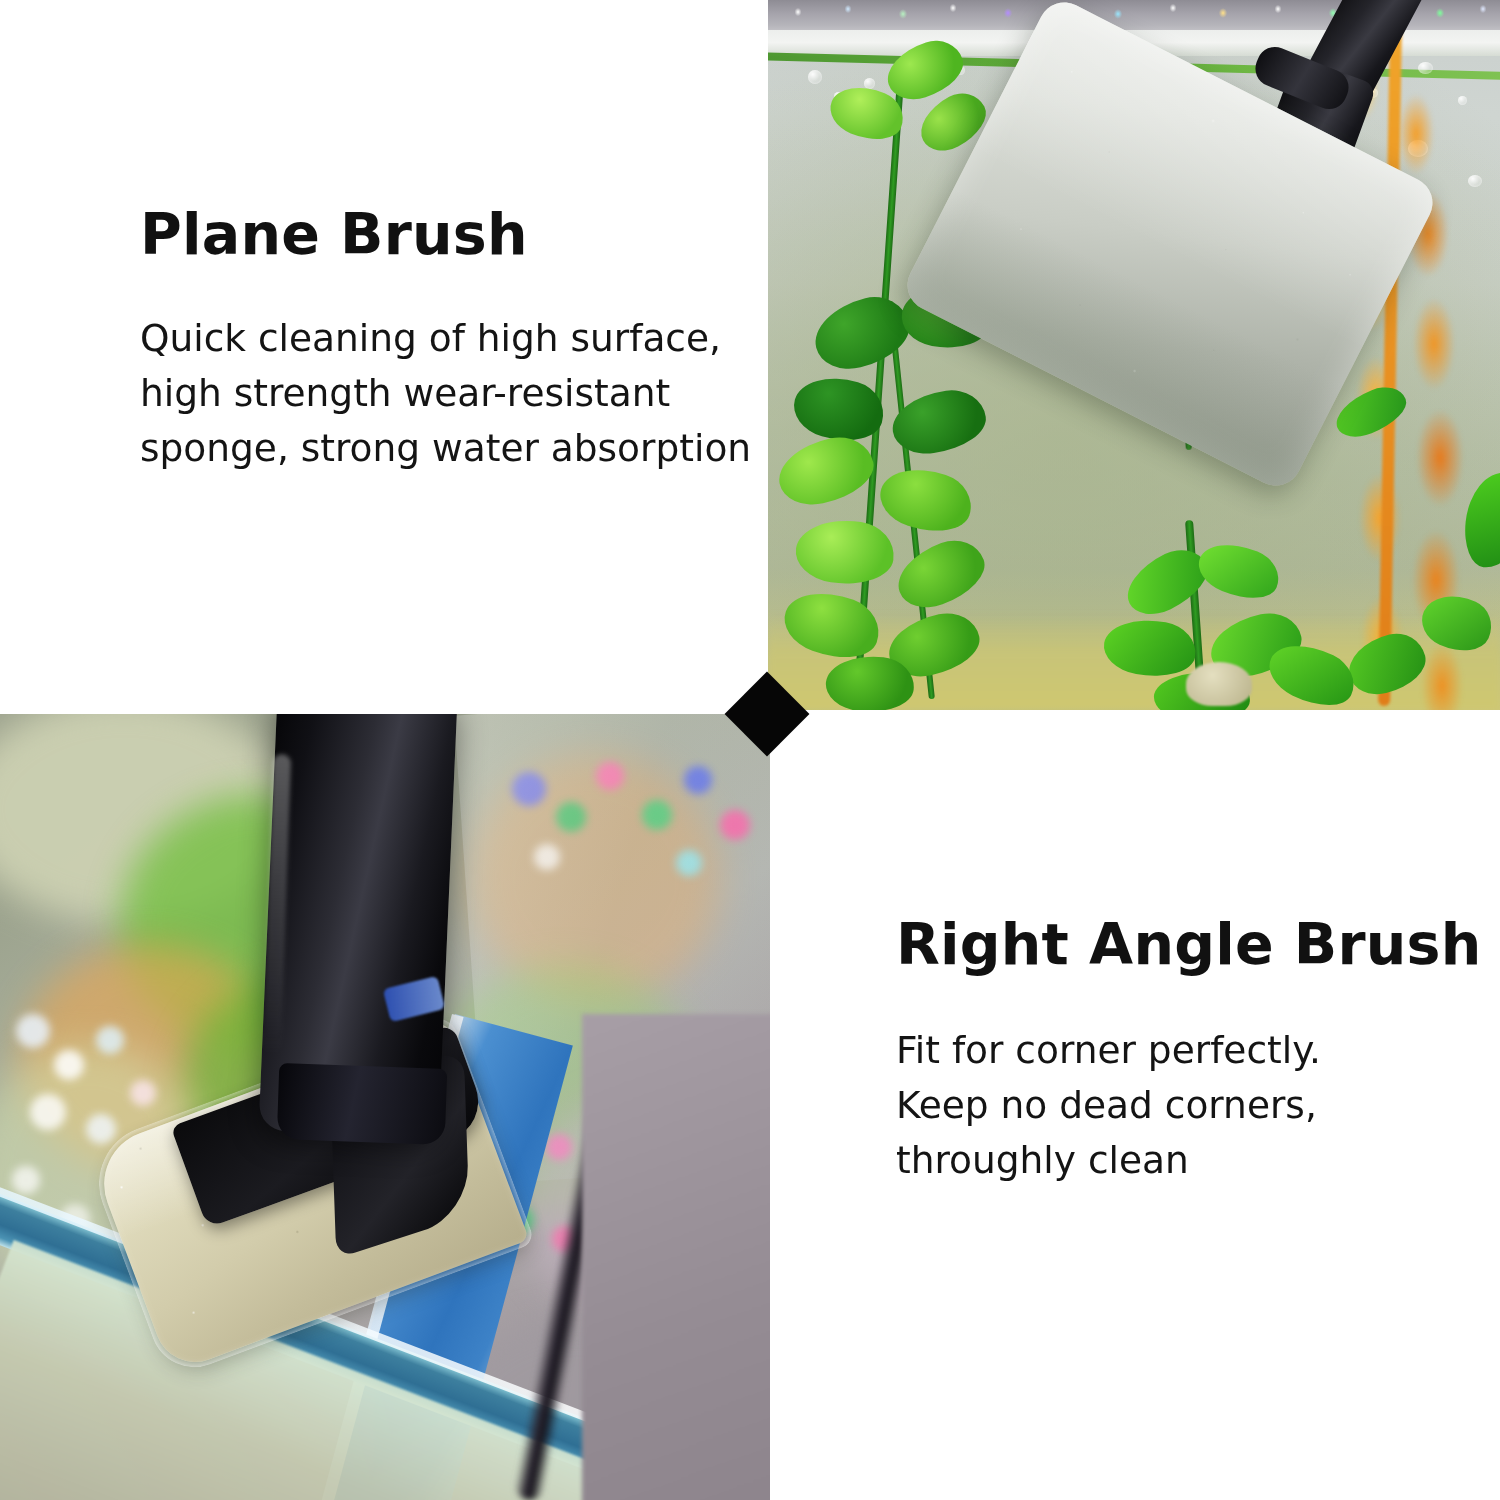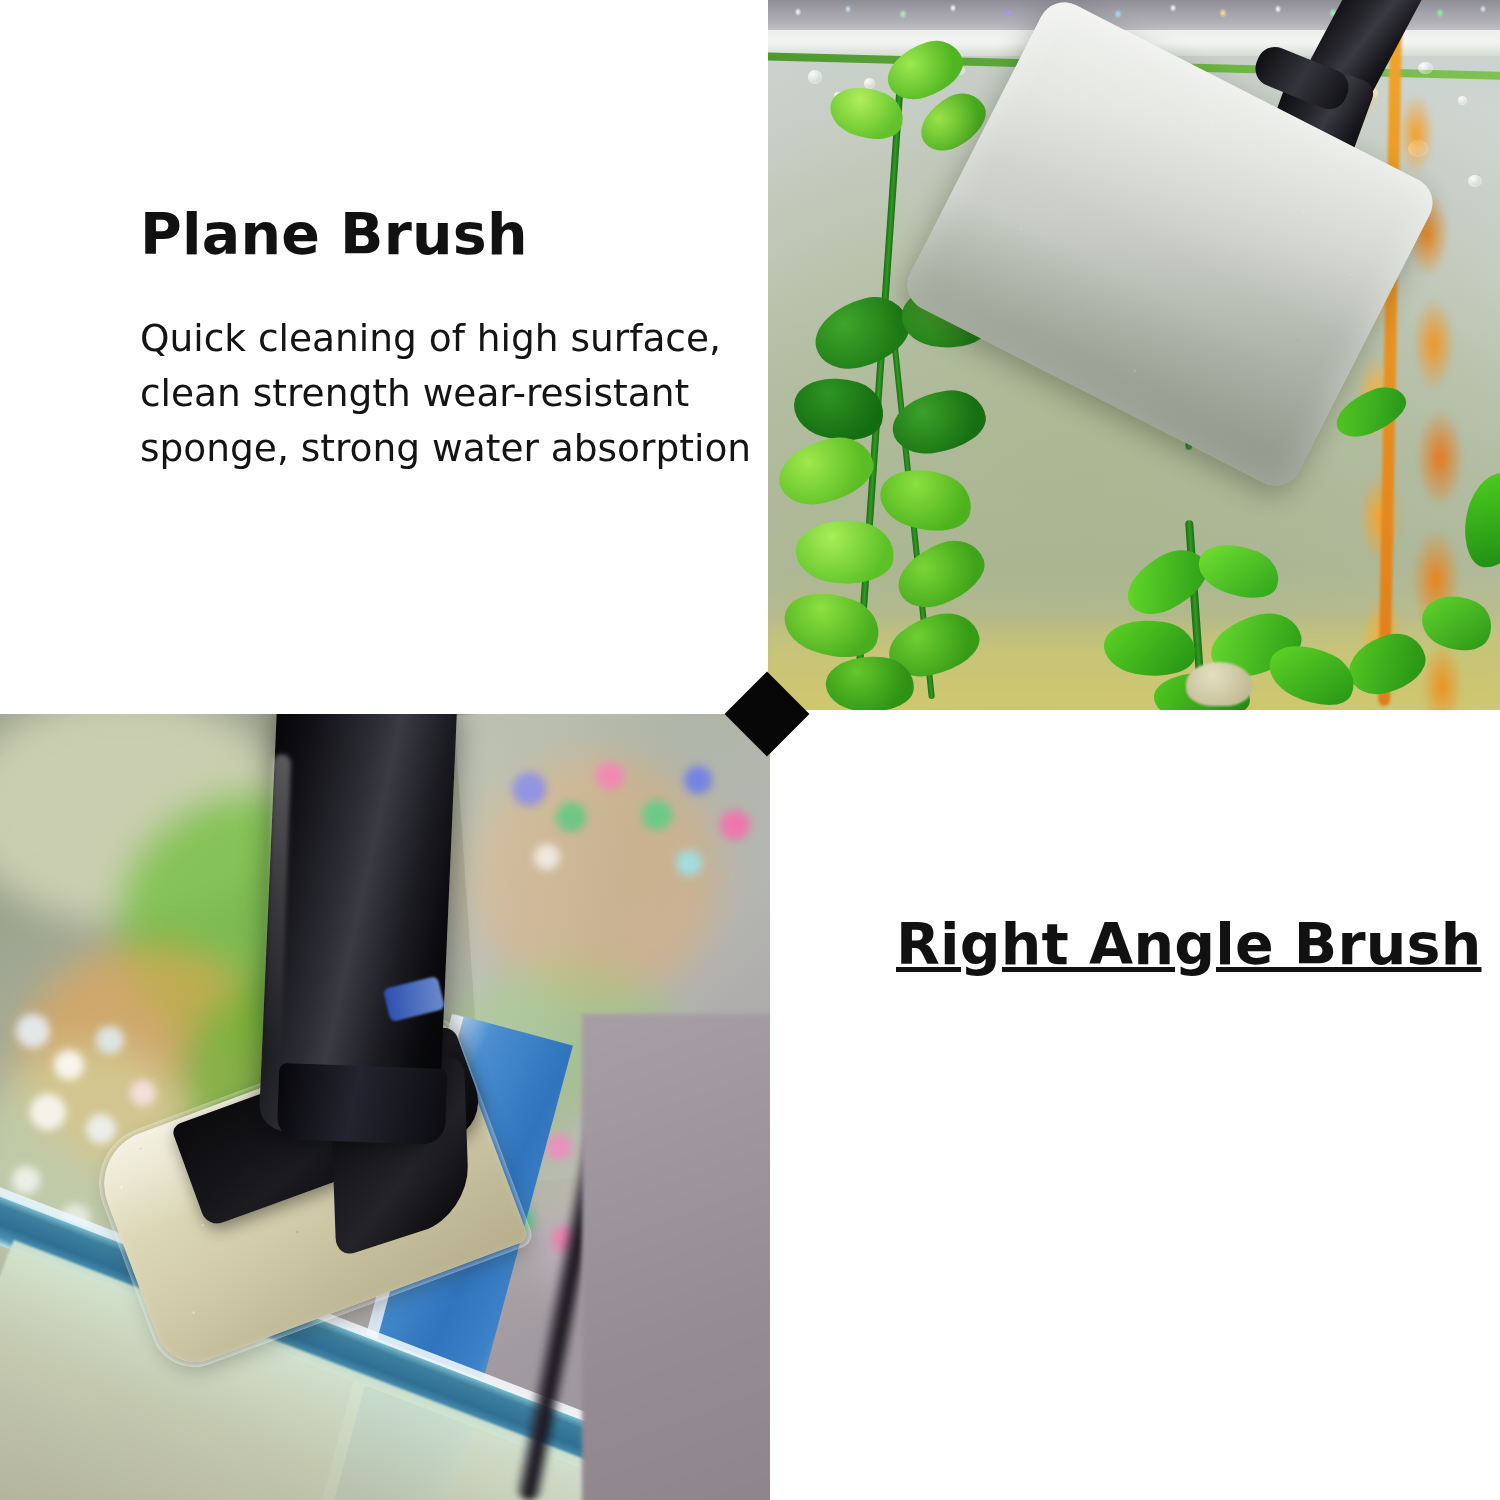--- a/index.html
+++ b/index.html
@@ -7,21 +7,21 @@
   #page{position:relative;width:1500px;height:1500px;background:#ffffff;overflow:hidden;}
 
   
   .text-block{position:absolute;color:#111111;margin-left:24px;}
   .block-title{font-size:57px;font-weight:700;letter-spacing:.2px;line-height:1.0;color:#111;white-space:nowrap;}
   .block-body{font-size:37.5px;font-weight:400;line-height:1.47;color:#141414;}
   .block-body div{white-space:nowrap;}
 
   #plane-text{left:116px;top:206px;}
   #plane-text .block-body{margin-top:48px;}
-  #angle-text{left:872px;top:916px;text-decoration:underline;}
+  #angle-text{left:872px;top:916px;}
   #angle-text .block-body{margin-top:50px;}
 
   
   .photo{position:absolute;overflow:hidden;}
 
   
   #photo-plane{left:768px;top:0px;width:732px;height:710px;
     background:
       
       radial-gradient(115% 90% at 40% 62%, rgba(150,166,120,.55) 0%, rgba(160,172,140,.25) 45%, rgba(0,0,0,0) 72%),
@@ -345,22 +345,27 @@
     <div style="position:absolute;left:582px;top:300px;width:210px;height:500px;
                 background:linear-gradient(160deg,#a79ea6,#958c94 60%,#8d848c);filter:blur(2px);"></div>
   </div>
 
   <div id="junction"></div>
 
   <div class="text-block" id="plane-text">
     <div class="block-title">Plane Brush</div>
     <div class="block-body">
       <div>Quick cleaning of high surface,</div>
-      <div> clean strength wear-resistant</div>
+      <div> high strength wear-resistant</div>
       <div>sponge, strong water absorption</div>
     </div>
   </div>
 
   <div class="text-block" id="angle-text">
     <div class="block-title">Right Angle Brush</div>
+    <div class="block-body">
+      <div>Fit for corner perfectly.</div>
+      <div>Keep no dead corners,</div>
+      <div>throughly clean</div>
+    </div>
   </div>
 
 </div>
 
 </body></html>

